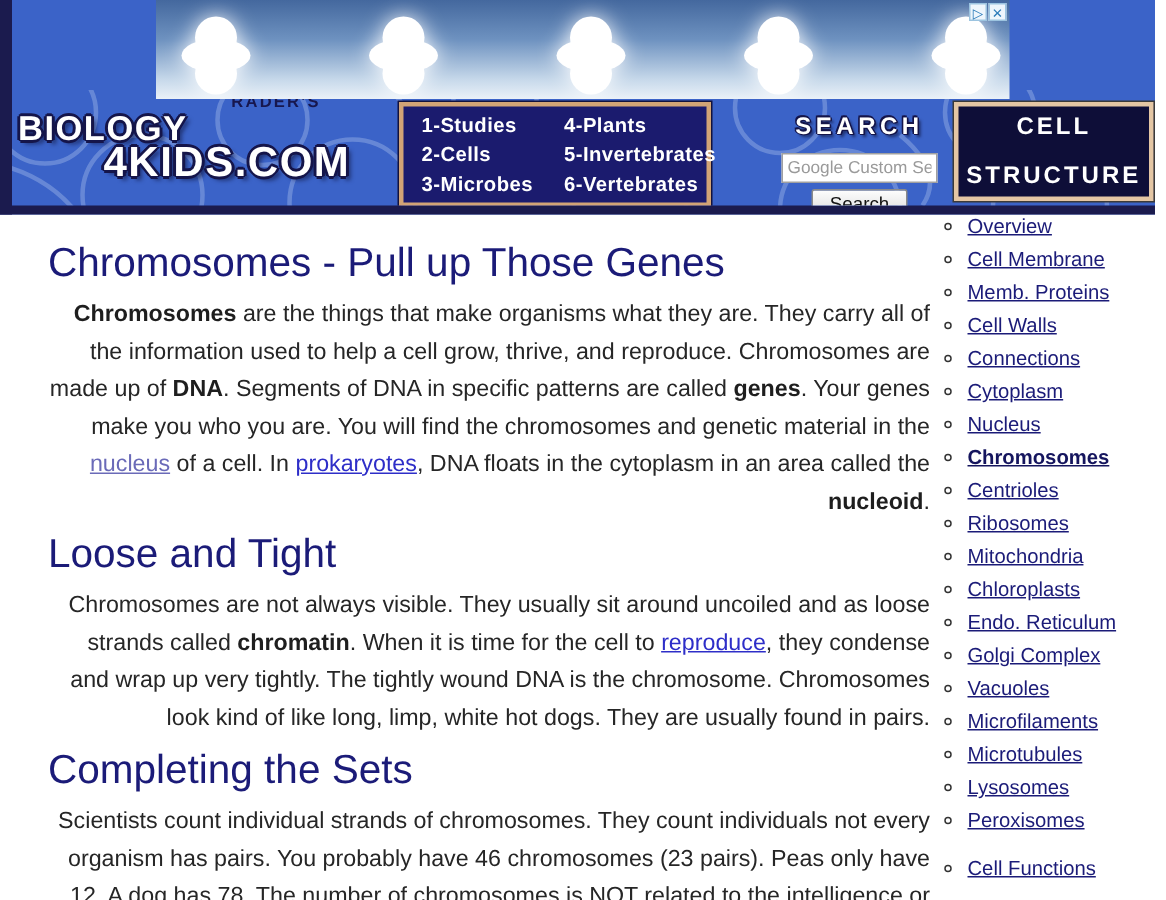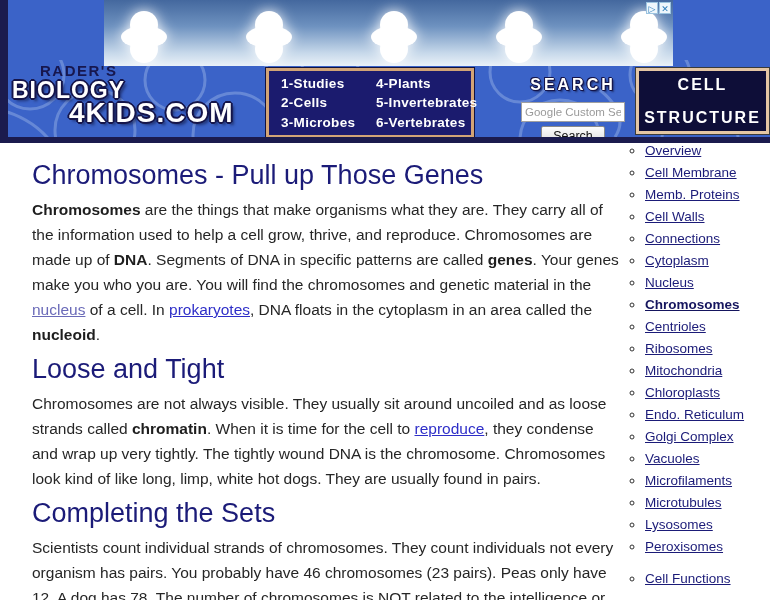--- a/index.html
+++ b/index.html
@@ -37,21 +37,21 @@
   }
 
   
   .header {
     position:absolute; left:0; top:60px; width:770px; height:83px;
     background:#3B63C8; border-bottom:6px solid #1B1B4E; overflow:hidden;
   }
   .pattern { position:absolute; left:0; top:0; }
 
   .logo { position:absolute; left:12px; top:2px; width:255px; color:#fff; cursor:pointer; z-index:2; }
-  .logo-tagline { margin-left:28px; font-size:15px; font-weight:bold; color:#17174E; letter-spacing:1.5px; }
+  .logo-tagline { margin-left:89px; font-size:11px; font-weight:bold; color:#17174E; letter-spacing:1.5px;text-align:center; }
   .logo-l1, .logo-l2 {
     font-weight:bold; letter-spacing:1px; line-height:1;
     text-shadow:-2px 0 #15154a, 2px 0 #15154a, 0 -2px #15154a, 0 2px #15154a,
                 -1px -1px #15154a, 1px 1px #15154a, -1px 1px #15154a, 1px -1px #15154a,
                 3px 3px 3px rgba(10,10,40,.55);
   }
   .logo-l1 { font-size:23px; margin-top:0; }
   .logo-l2 { font-size:28px; margin:-3px 0 0 57px; }
 
   .nav-box {
@@ -93,21 +93,21 @@
   .sidebar li { margin-bottom:8px; font-size:13.5px; line-height:14px; }
   .sidebar a { color:#1B1B78; text-decoration:underline; }
   .sidebar li.current a { font-weight:bold; color:#15155E; }
   .sidebar li.gap { margin-top:18px; }
 
   
   .content { position:absolute; left:32px; top:163px; width:588px; color:#262626; }
   .content h1, .content h2 {
     font-size:27px; line-height:24px; color:#1B1B78; font-weight:normal; margin:0;
   }
-  .content p { font-size:15.5px; line-height:25px; margin:10px 0 10px; }
+  .content p { font-size:15.5px; line-height:25px; margin:10px 0 10px;text-align:right; }
   .content b { color:#1e1e1e; }
   .content a.link { color:#2E2EC8; text-decoration:underline; }
   .content a.visited-link { color:#6A6AB8; text-decoration:underline; }
 </style>
 </head>
 <body>
 
 <div class="page">
 
   <div class="top-bg"></div>

